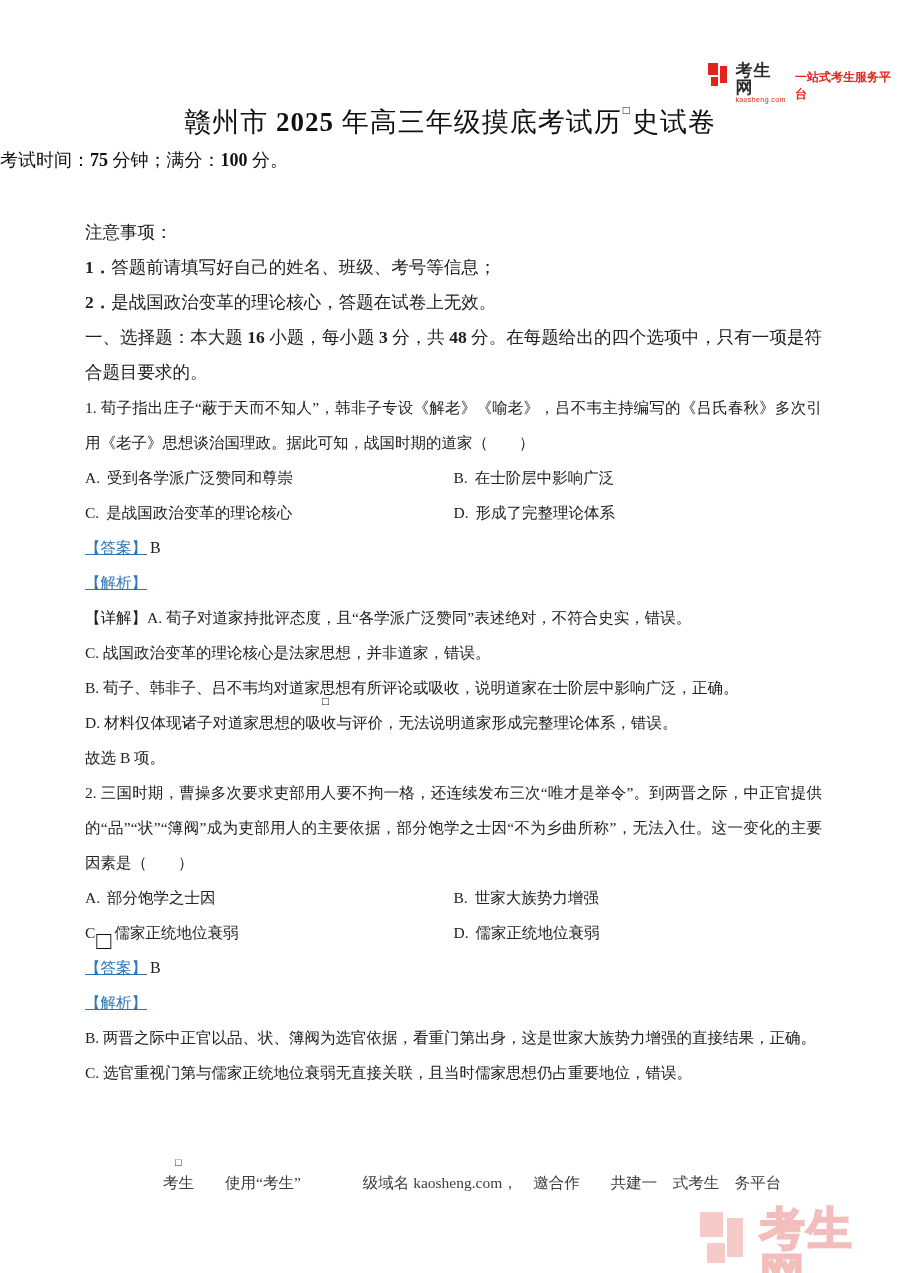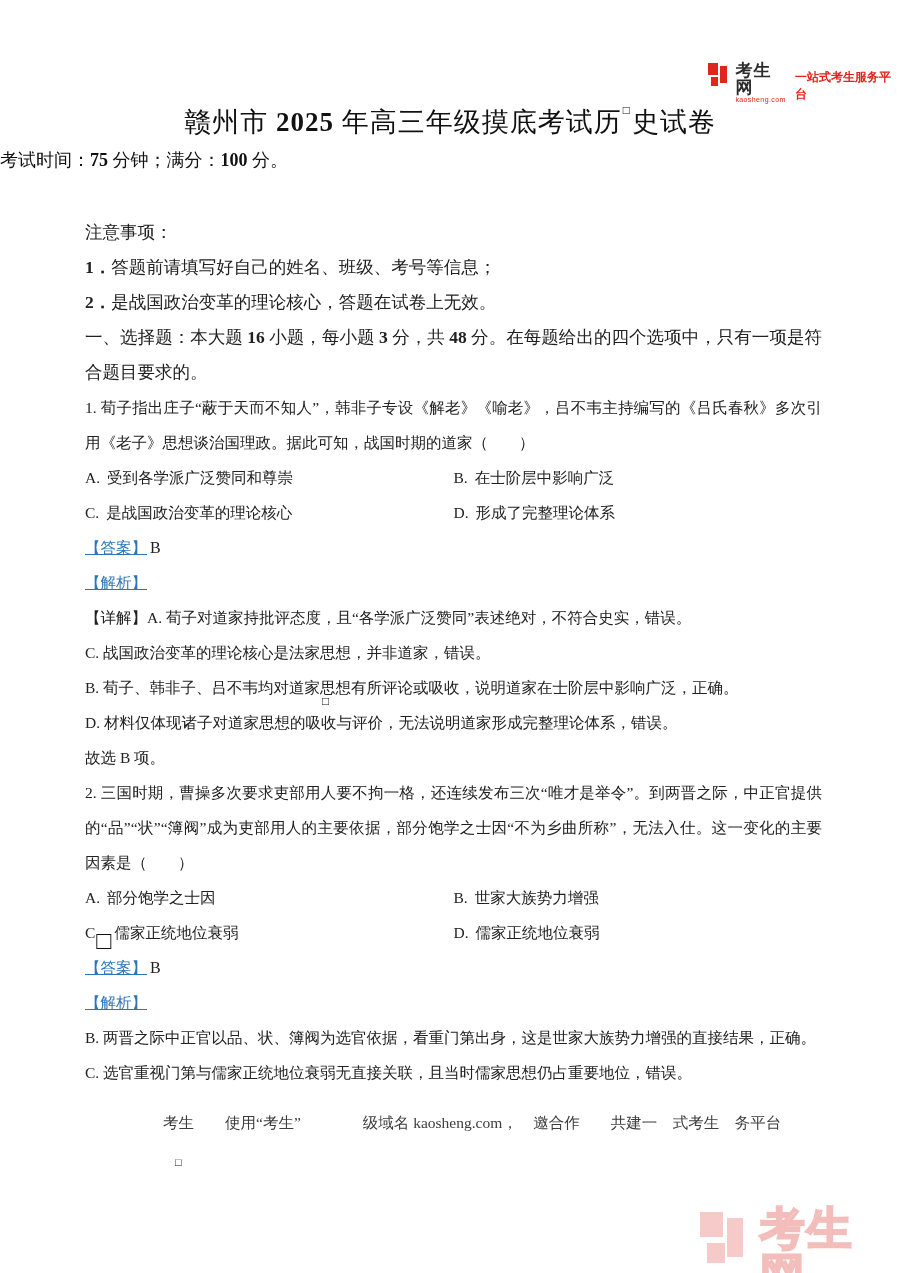--- a/index.html
+++ b/index.html
@@ -43,21 +43,21 @@
   .opt-label { margin-right:7px; }
   .blue { color:#2E75B6;text-decoration:underline; }
   .ansv { margin-left:3px; font-size:16px; }
   .rel { position:relative; }
   .overbox { position:absolute; left:237px; top:-10px; font-size:12px; line-height:12px; color:#111; }
   .subbox { display:inline-block; font-size:25px; line-height:0; vertical-align:-11px; margin:0 3px 0 1px; color:#111; }
   .mt15 { margin-top:15px; }
 
   
   .footer-box { position:absolute; left:175px; top:1157px; font-size:11px; line-height:11px; color:#111; }
-  .footer { position:absolute; left:163px; top:1112px; font-size:15.5px; line-height:22px;
+  .footer { position:absolute; left:163px; top:1172px; font-size:15.5px; line-height:22px;
             color:#3d3d3d; white-space:pre; }
 
   
   .watermark { position:absolute; left:700px; top:1206px; display:flex; align-items:flex-start; }
   .wm-mark { position:relative; width:50px; height:56px; margin:6px 10px 0 0; }
   .wm-mark i { position:absolute; background:#F6CAC8; }
   .wm-a { left:0;  top:0;    width:23px; height:25px; }
   .wm-b { left:7px; top:31px; width:18px; height:20px; }
   .wm-c { left:27px; top:6px; width:16px; height:39px; }
   .wm-name { font-size:45px; line-height:46px; font-weight:bold; letter-spacing:2px;

